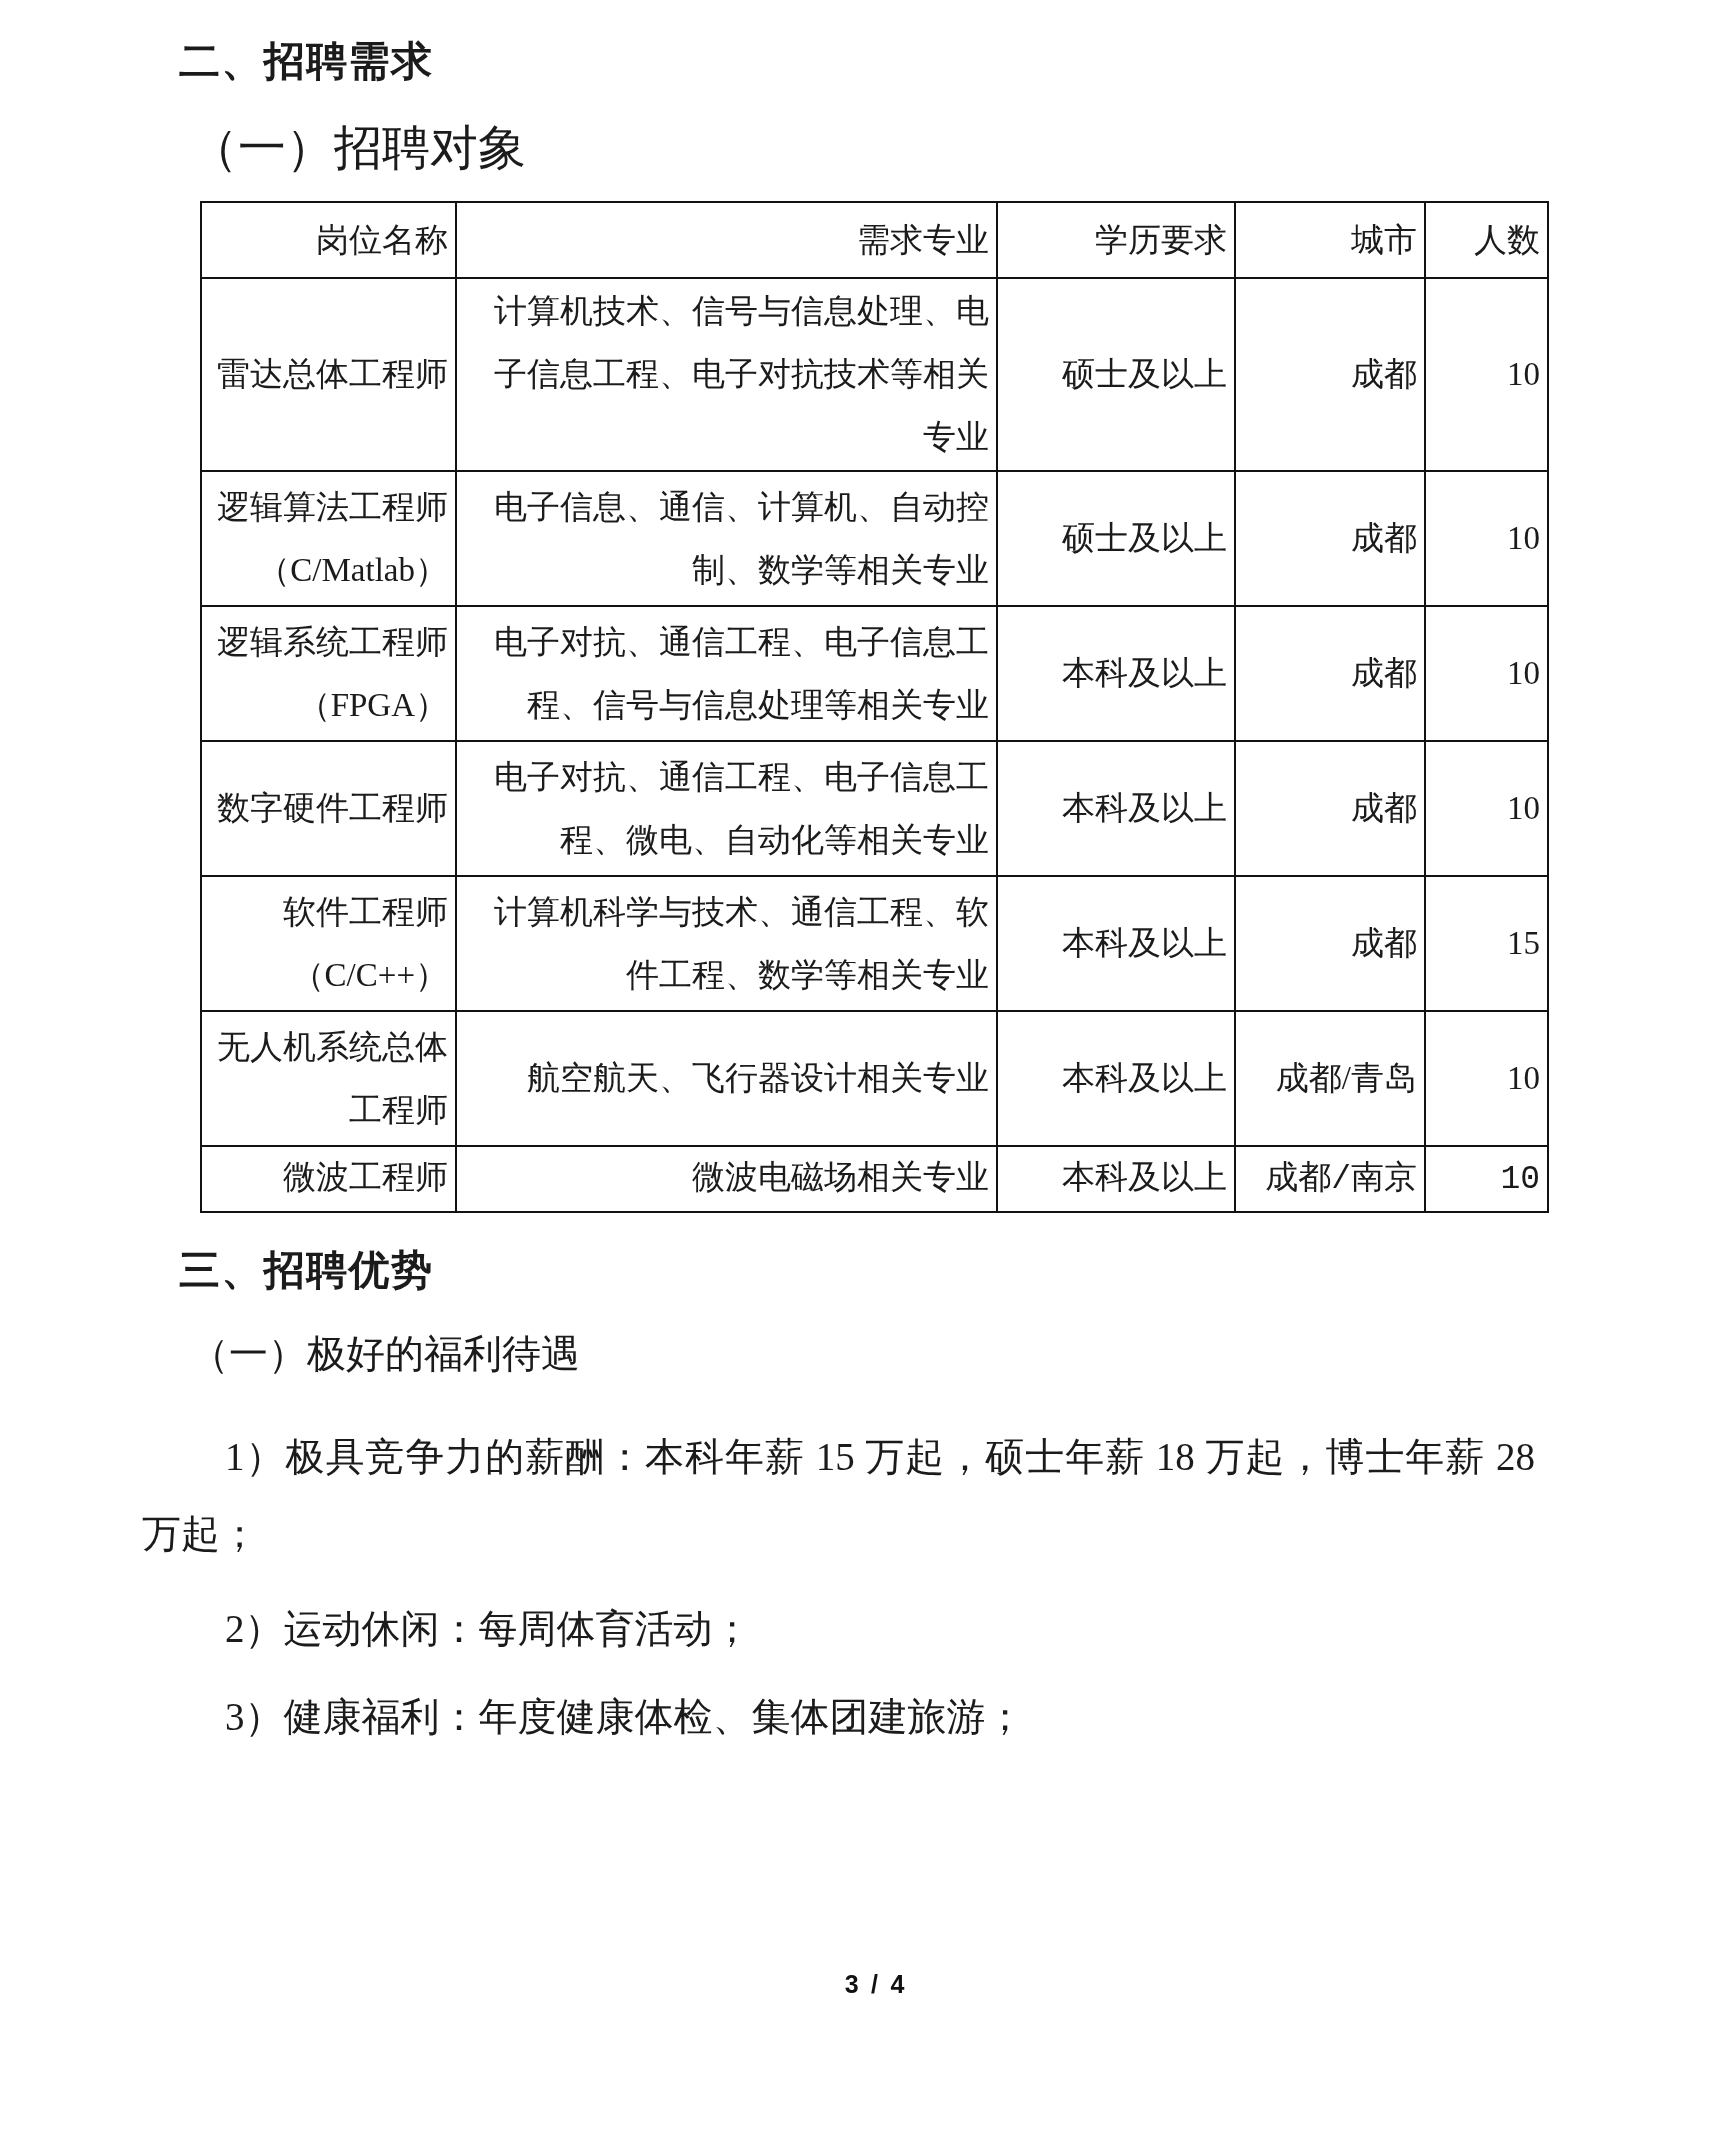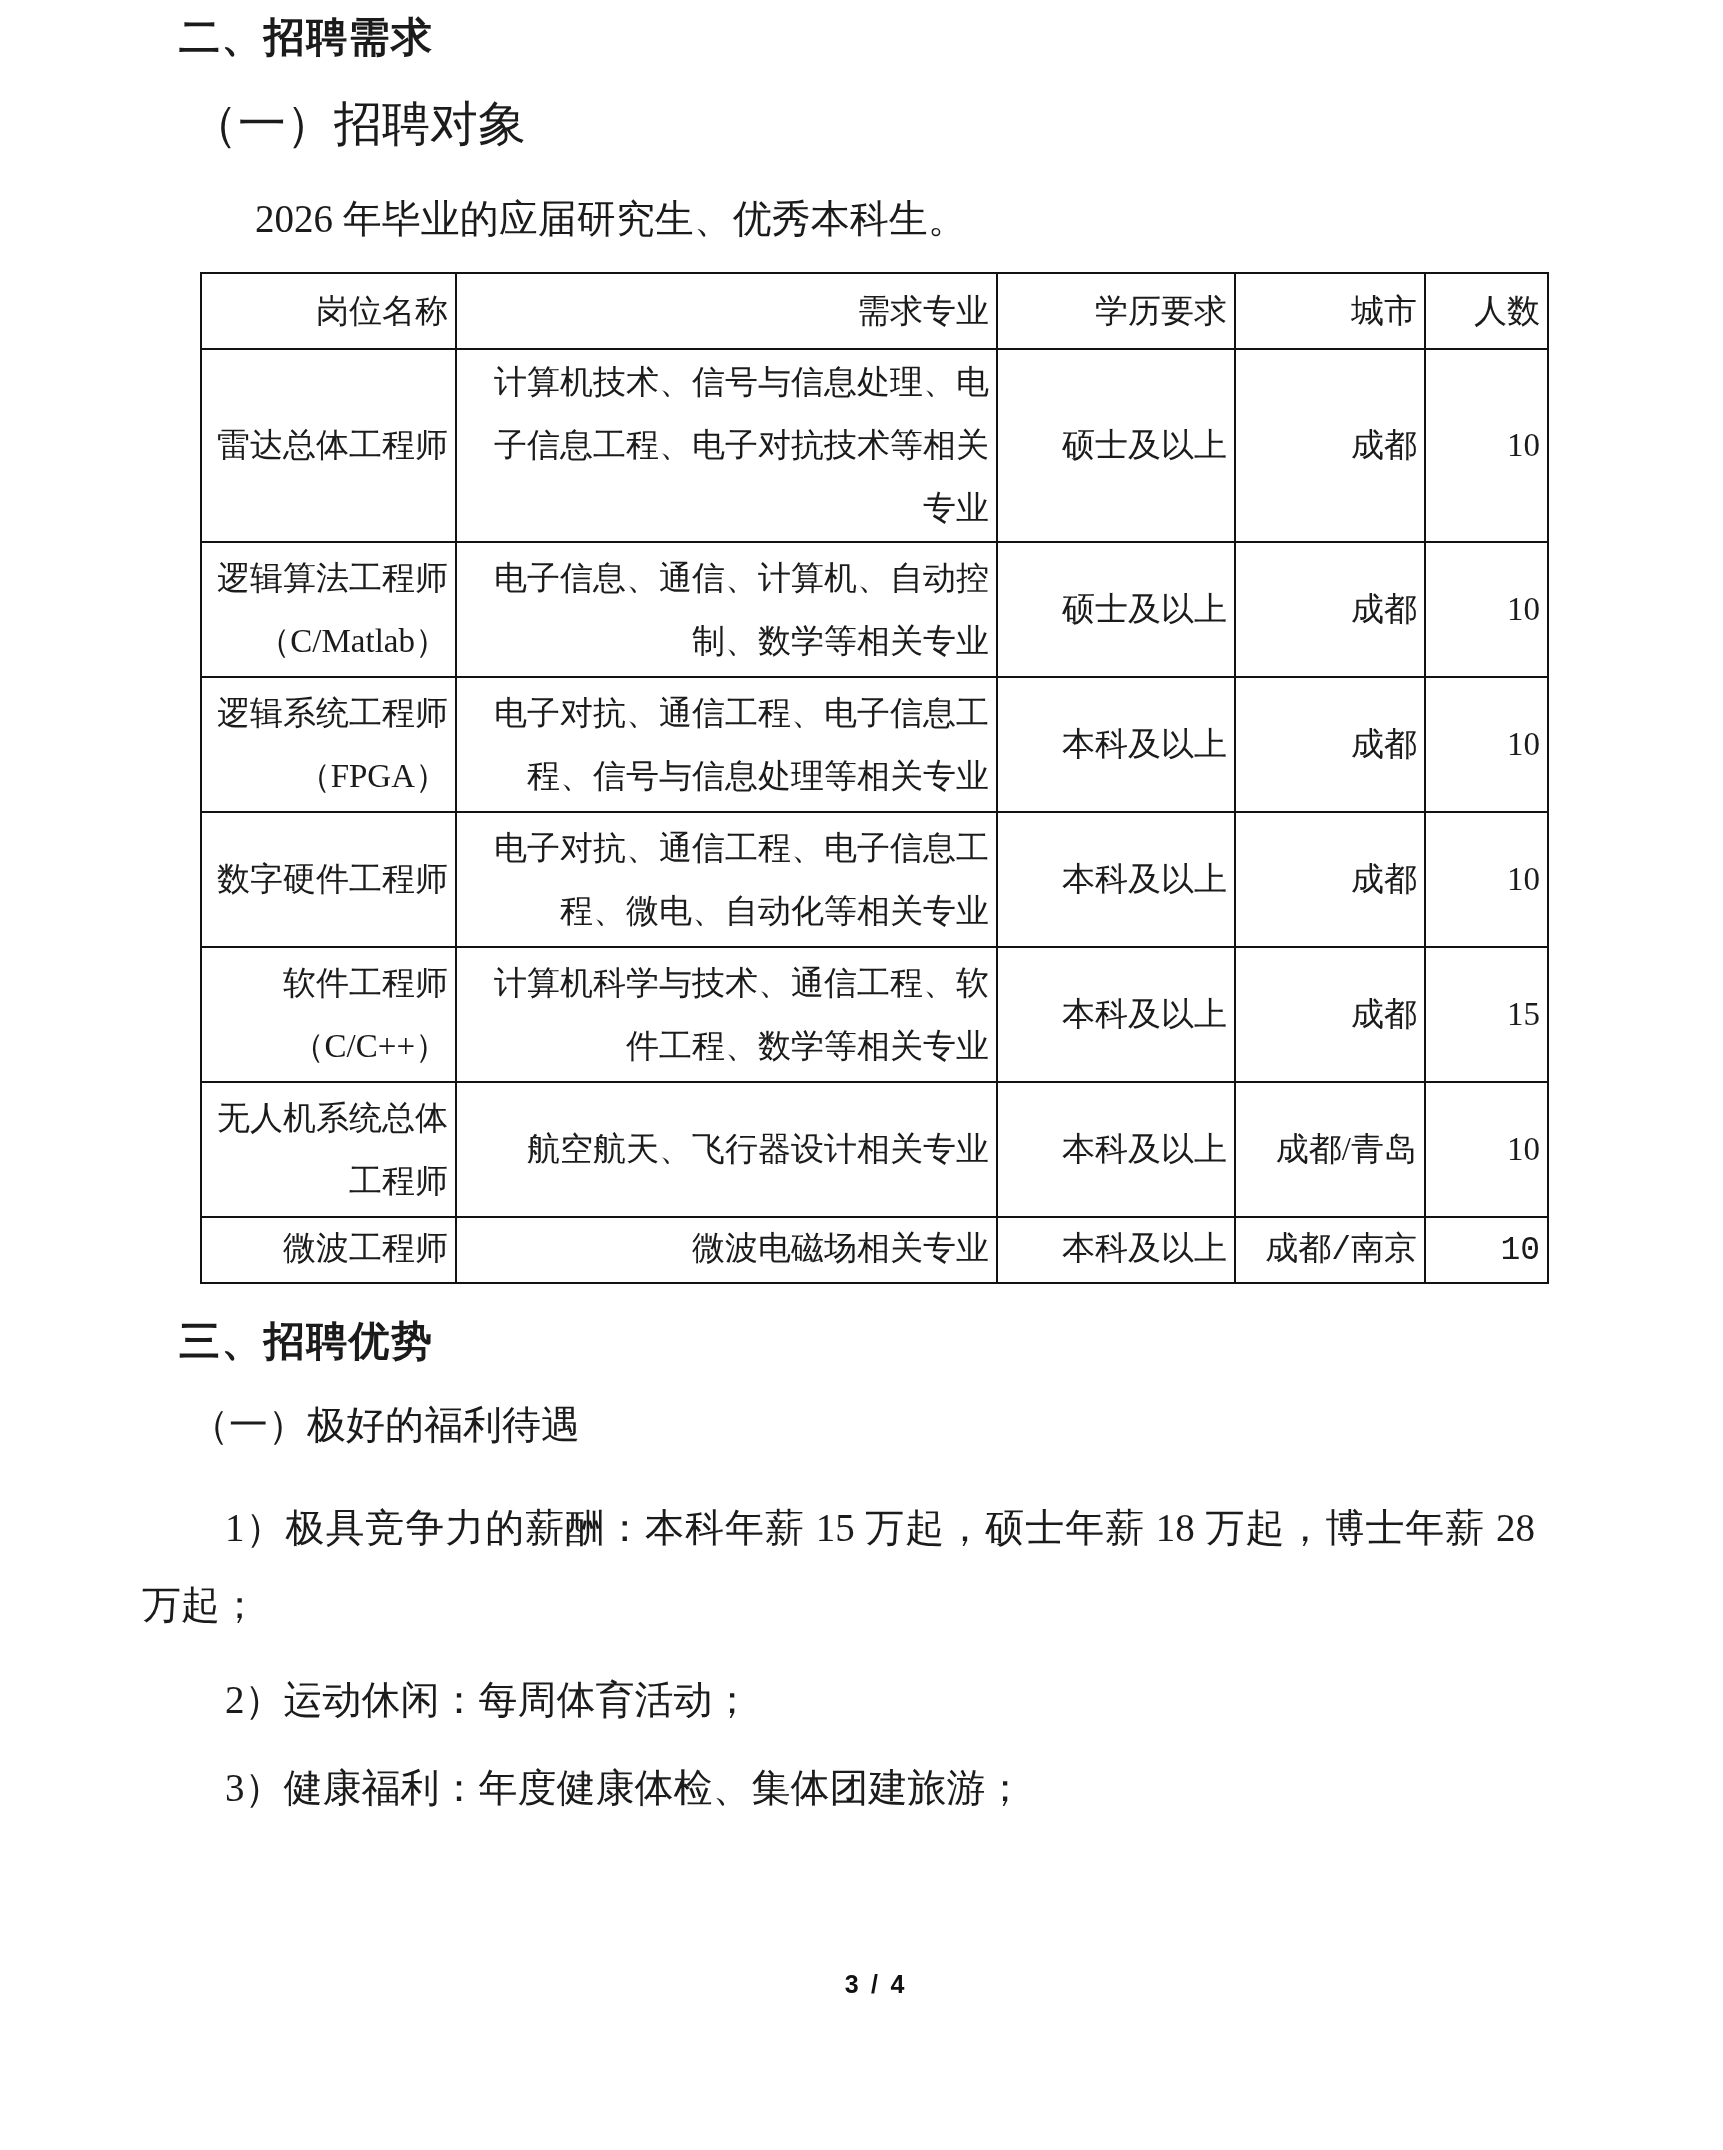--- a/index.html
+++ b/index.html
@@ -10,21 +10,21 @@
     font-family: "Liberation Serif", "DejaVu Serif", serif;
     overflow: hidden;
   }
   .page { position: relative; width: 1723px; height: 2151px; }
   .content { padding: 0 115px 0 131px; }
 
   .sec-heading {
     font-size: 41px; font-weight: 700; letter-spacing: 1.4px;
     line-height: 41px; margin: 0 0 0 48px;
   }
-  .sec-heading.first { padding-top: 17px; }
+  .sec-heading.first { padding-top: 41px; }
   .sub-heading {
     font-size: 48px; font-weight: 400;
     line-height: 39px; margin: 46px 0 0 59px;
   }
   .body-line {
     font-size: 39px; line-height: 39px;
     margin: 56px 0 0 0; text-indent: 124px;
   }
 
   table.jobs {
@@ -76,21 +76,20 @@
 </head>
 <body>
 
 <div class="page">
   <div class="content">
 
     <h2 class="sec-heading first">二、招聘需求</h2>
 
     <div class="sub-heading">（一）招聘对象</div>
 
-    <p class="body-line">2026 年毕业的应届研究生、优秀本科生。</p>
 
 
     <table class="jobs">
       <colgroup>
         <col style="width:255px">
           <col style="width:541px">
           <col style="width:238px">
         <col style="width:190px">
           <col style="width:123px">
       </colgroup>

